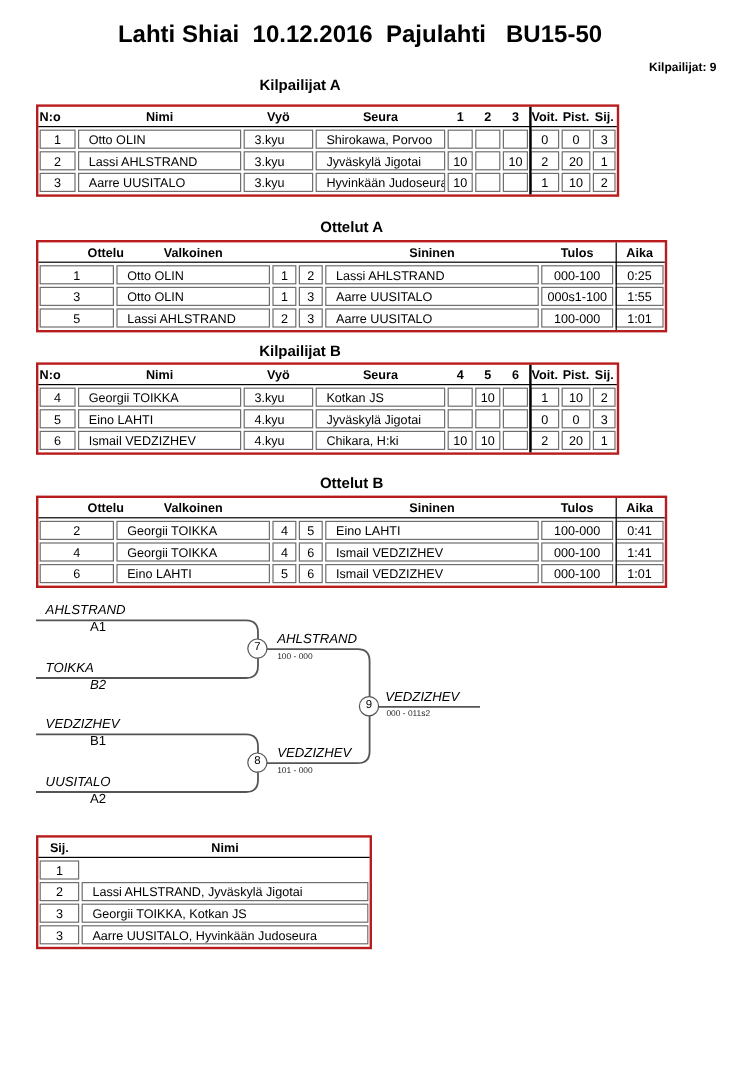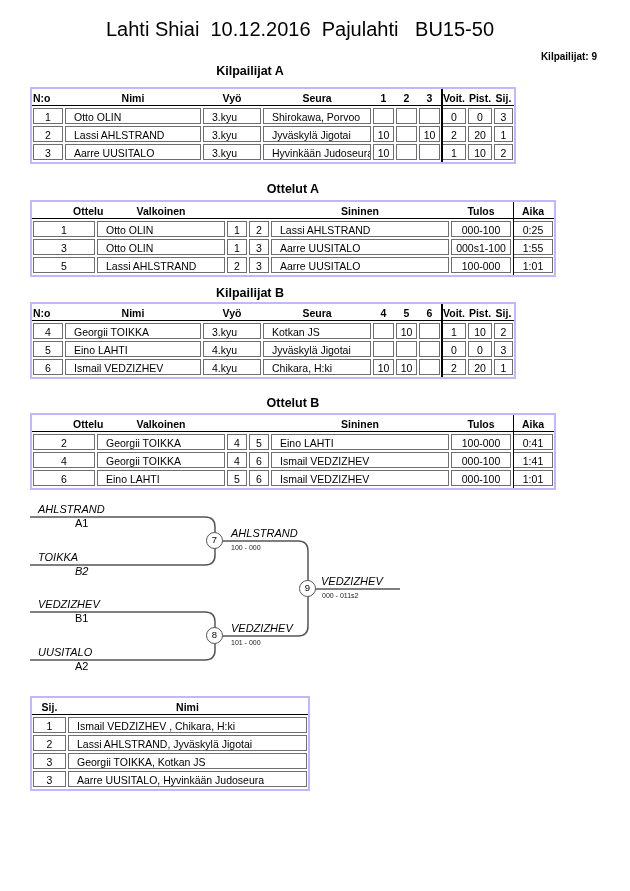--- a/index.html
+++ b/index.html
@@ -3,36 +3,36 @@
 <meta charset="utf-8">
 <style>
   * { margin:0; padding:0; box-sizing:border-box; }
   html,body { background:#fff; }
   .page {
     position:relative; width:630px; height:891px; background:#ffffff;
     font-family:"Liberation Sans", sans-serif; color:#000; overflow:hidden;
   }
   .title {
     position:absolute; left:0; top:18px; width:600px; text-align:center;
-    font-size:20px; font-weight:normal; white-space:pre;
+    font-size:20px; font-weight:bold; white-space:pre;
   }
   .count {
     position:absolute; top:51px; right:33px; font-size:10px; font-weight:bold;
   }
   .sec-h {
     position:absolute; text-align:center; font-size:12.5px; font-weight:bold;
   }
   .h-pool-a { left:30px; width:440px; top:64px; }
   .h-matches-a { left:30px; width:526px; top:182px; }
   .h-pool-b { left:30px; width:440px; top:286px; }
   .h-matches-b { left:30px; width:526px; top:396px; }
   .h-results { left:30px; width:280px; top:676px; font-size:13px; }
 
   
-  .tbl { position:absolute; background:#fff; border:2px solid #c4b5fd; }
+  .tbl { position:absolute; background:#fff; border:2px solid #b91c1c; }
   .thead {
     display:grid; column-gap:2px; padding:1px 1px 0 1px; height:17px;
     border-bottom:1px solid #000; align-items:center;
     font-weight:bold; font-size:10.5px; text-align:center;
   }
   .tbody { display:grid; row-gap:2px; padding:2px 1px; }
   .trow { display:grid; column-gap:2px; }
   .cell {
     border:1px solid #6e6e6e; height:16px; line-height:14px; font-size:10.5px;
     overflow:hidden; white-space:nowrap; text-align:center; padding-top:1px;
@@ -326,21 +326,20 @@
   </div>
 
   <div class="tbl tul pos-results">
     <div class="thead">
         <div class="hcell">Sij.</div>
         <div class="hcell">Nimi</div>
       </div>
     <div class="tbody">
         <div class="trow">
           <div class="cell">1</div>
-          <div class="cell">Ismail VEDZIZHEV , Chikara, H:ki</div>
         </div>
         <div class="trow">
           <div class="cell">2</div>
           <div class="cell">Lassi AHLSTRAND, Jyväskylä Jigotai</div>
         </div>
         <div class="trow">
           <div class="cell">3</div>
           <div class="cell">Georgii TOIKKA, Kotkan JS</div>
         </div>
         <div class="trow">

